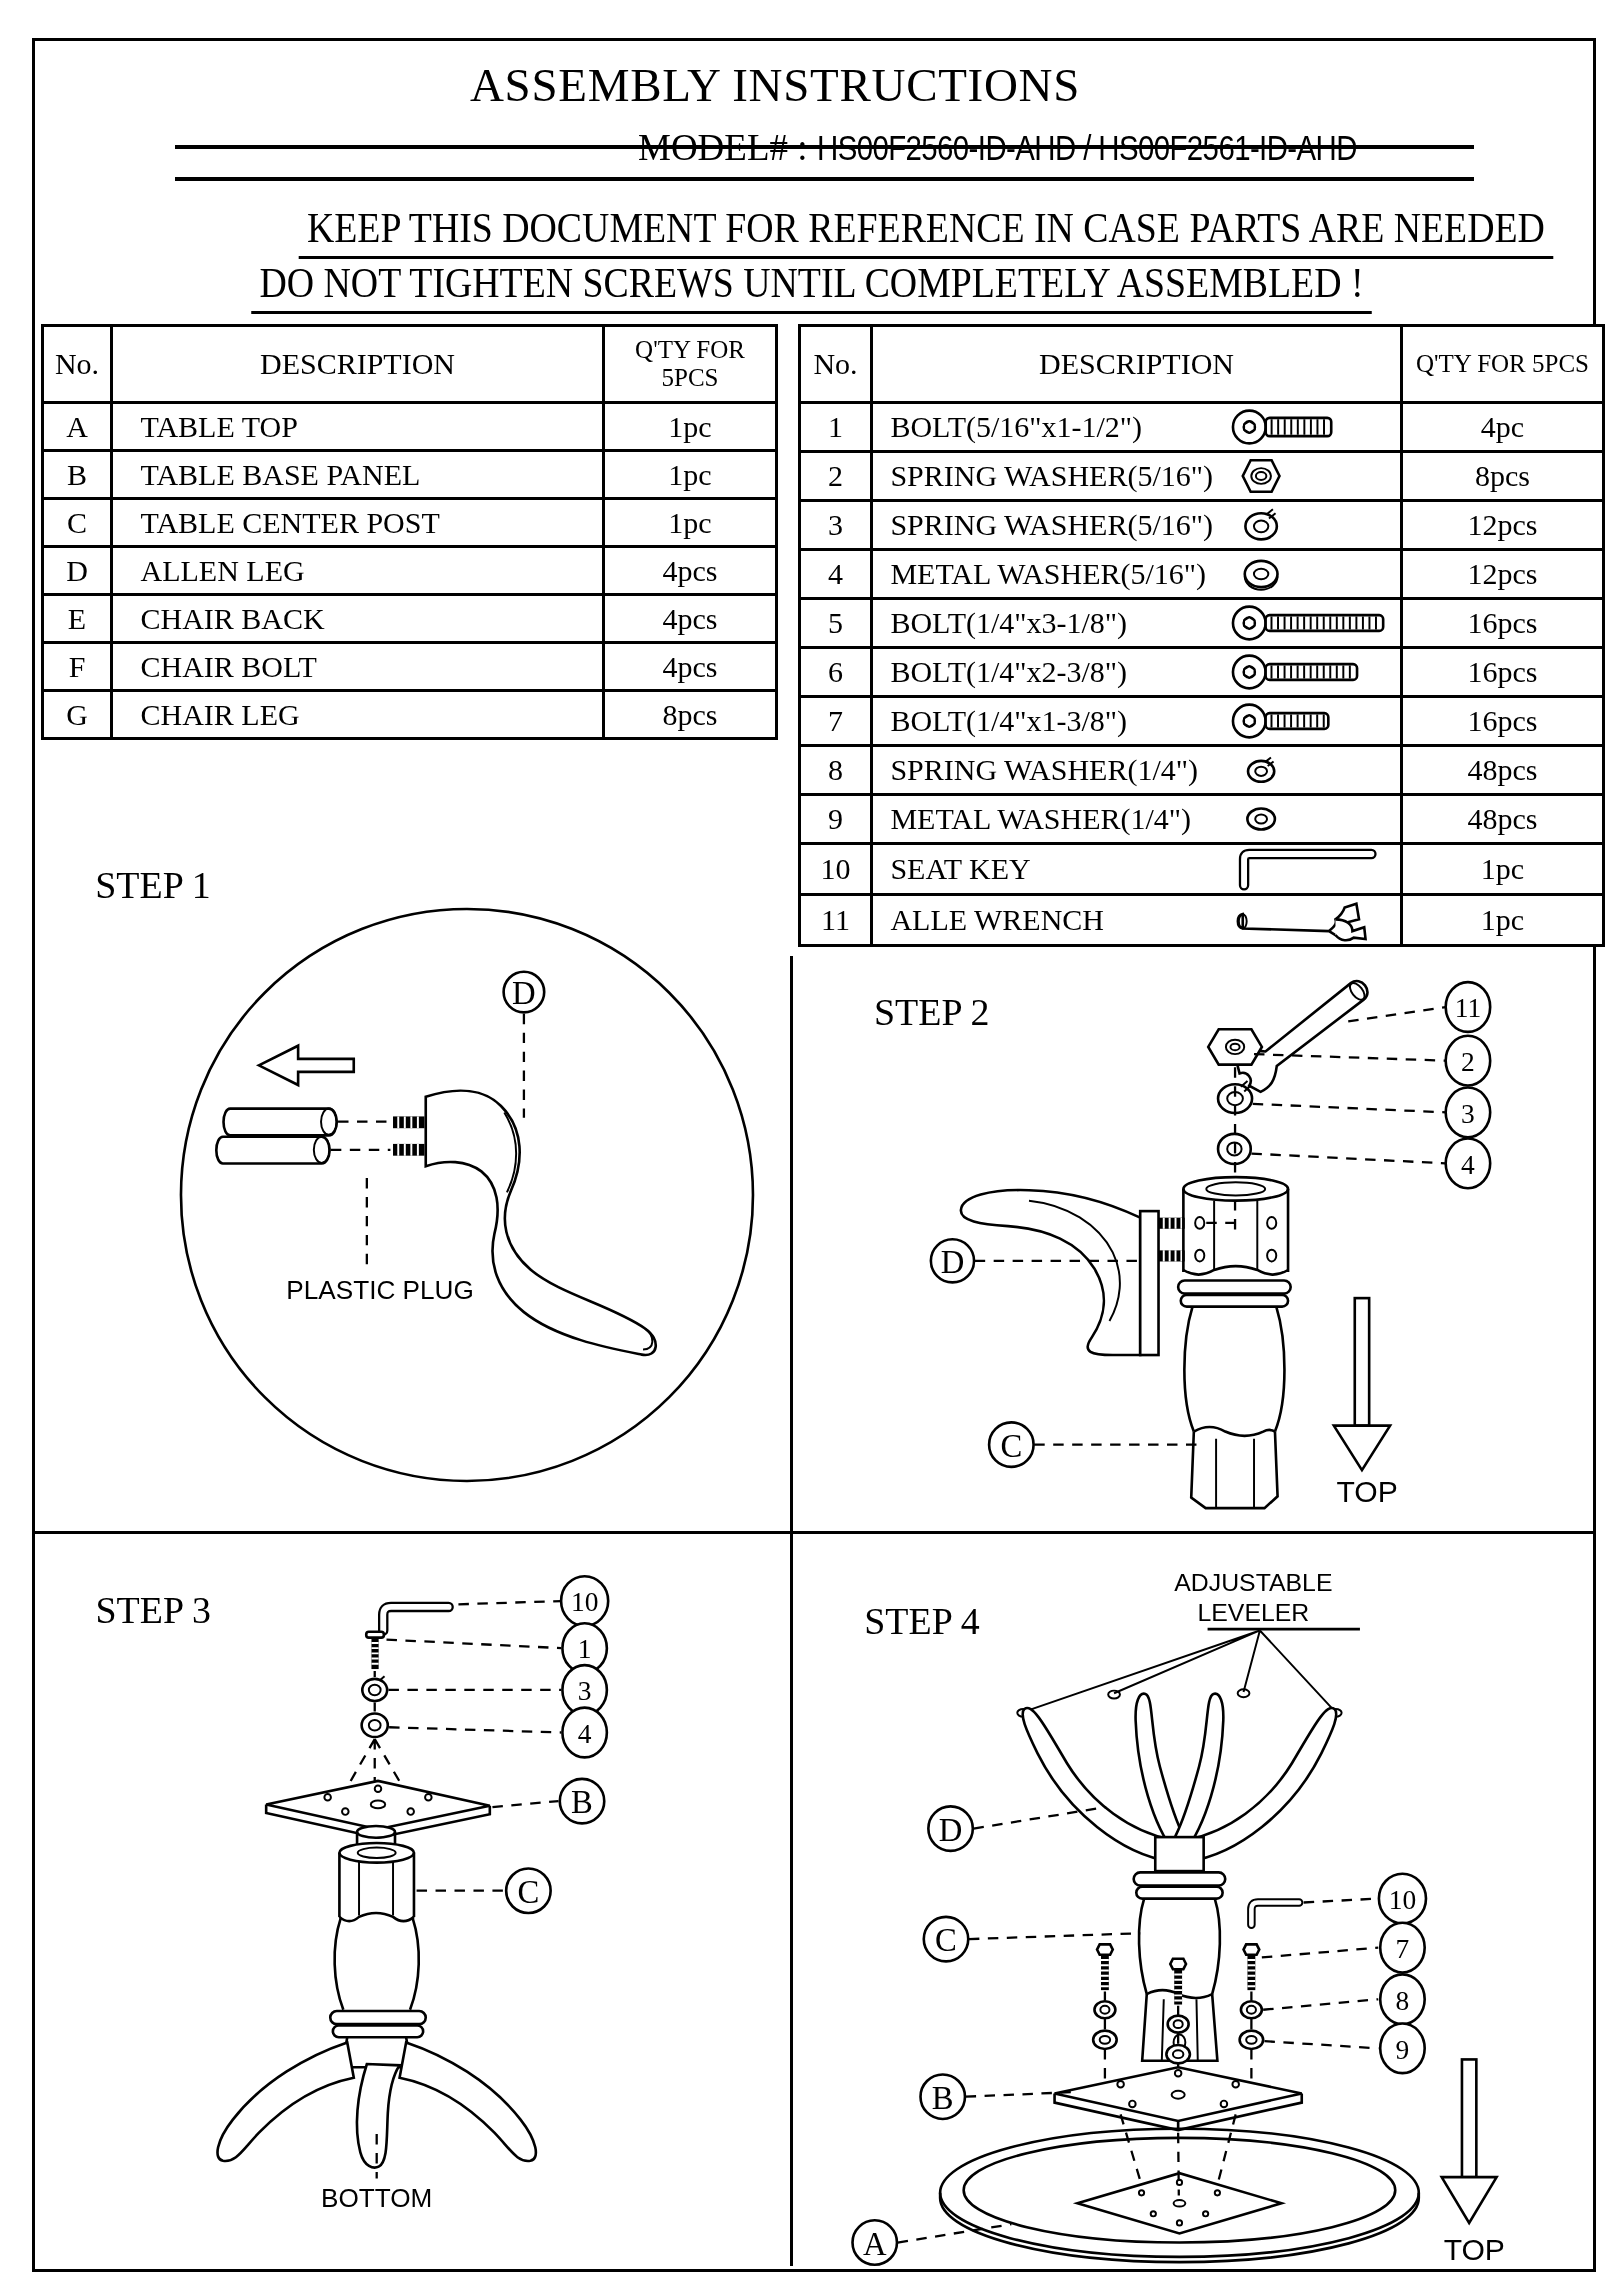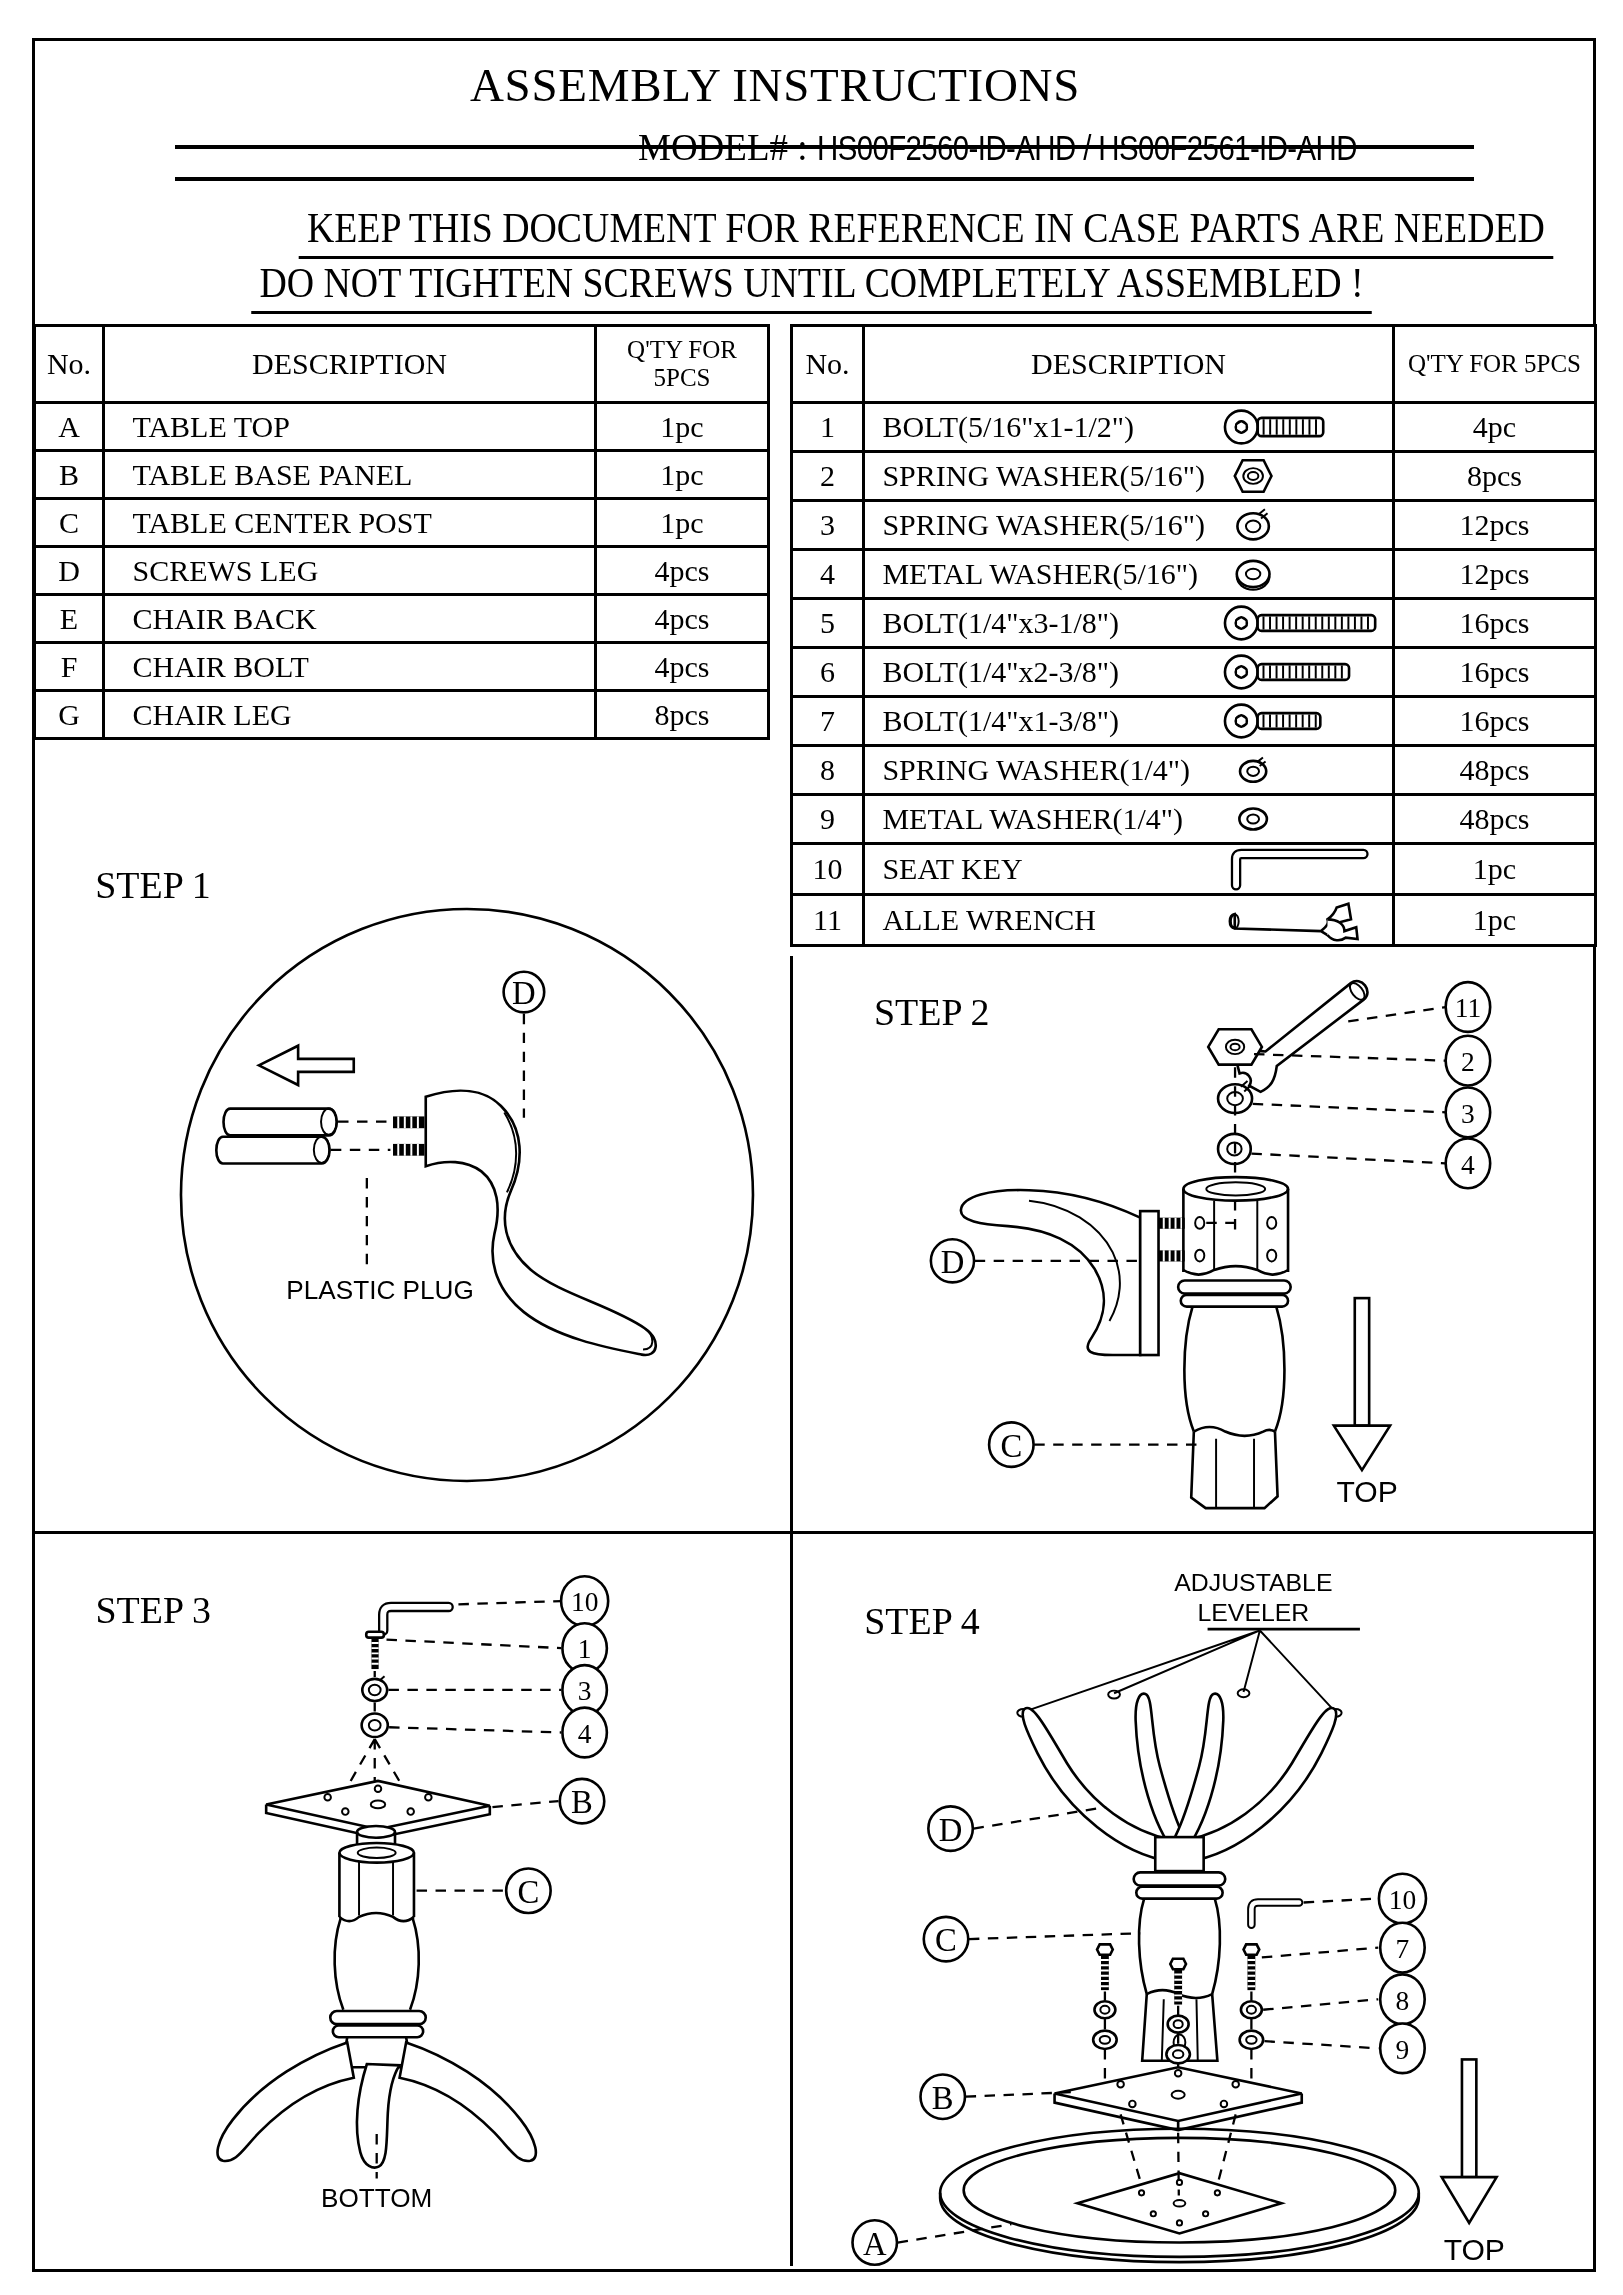--- a/index.html
+++ b/index.html
@@ -8,21 +8,21 @@
   .abs{position:absolute;}
   .serif{font-family:"Liberation Serif",serif;}
   #border-frame{left:32px;top:38px;width:1558px;height:2228px;border:3.9px solid #000;}
   #title{left:0;top:58px;width:1550px;text-align:center;font-size:47px;letter-spacing:0.7px;}
   .hrule{background:#000;height:3.9px;}
   #model-line{left:638px;top:126px;font-size:37px;white-space:nowrap;}
   #model-value{font-family:"Liberation Sans",sans-serif;font-size:35px;display:inline-block;
                transform:scaleX(0.84);transform-origin:left center;letter-spacing:-0.7px;}
   .warn{width:1623px;text-align:center;font-size:42px;white-space:nowrap;}
   .warn span{display:inline-block;transform:scaleX(0.9);border-bottom:3.9px solid #000;padding:0 9.2px 3.9px 9.2px;}
-  table{border-collapse:collapse;table-layout:fixed;position:absolute;background:#fff;}
+  table{border-collapse:collapse;table-layout:fixed;position:absolute;background:#fff;margin-left:8px;}
   table,th,td{border:3.3px solid #000;}
   th{font-size:30px;font-weight:normal;height:72px;overflow:hidden;}
   td{font-size:30px;overflow:hidden;}
   #parts-table{left:33px;top:324px;width:734px;}
   #parts-table td{height:43px;}
   #hw-table{left:790px;top:324px;width:804px;}
   #hw-table td{height:44px;}
   .c{text-align:center;}
   .desc{padding-left:27.5px;}
   .desc-flex{display:flex;align-items:center;justify-content:space-between;padding-left:16.4px;padding-right:7.9px;}
@@ -81,21 +81,21 @@
           <td class="desc">TABLE BASE PANEL</td>
           <td class="c">1pc</td>
         </tr>
     <tr>
           <td class="c">C</td>
           <td class="desc">TABLE CENTER POST</td>
           <td class="c">1pc</td>
         </tr>
     <tr>
           <td class="c">D</td>
-          <td class="desc">SCREWS LEG</td>
+          <td class="desc">ALLEN LEG</td>
           <td class="c">4pcs</td>
         </tr>
     <tr>
           <td class="c">E</td>
           <td class="desc">CHAIR BACK</td>
           <td class="c">4pcs</td>
         </tr>
     <tr>
           <td class="c">F</td>
           <td class="desc">CHAIR BOLT</td>

